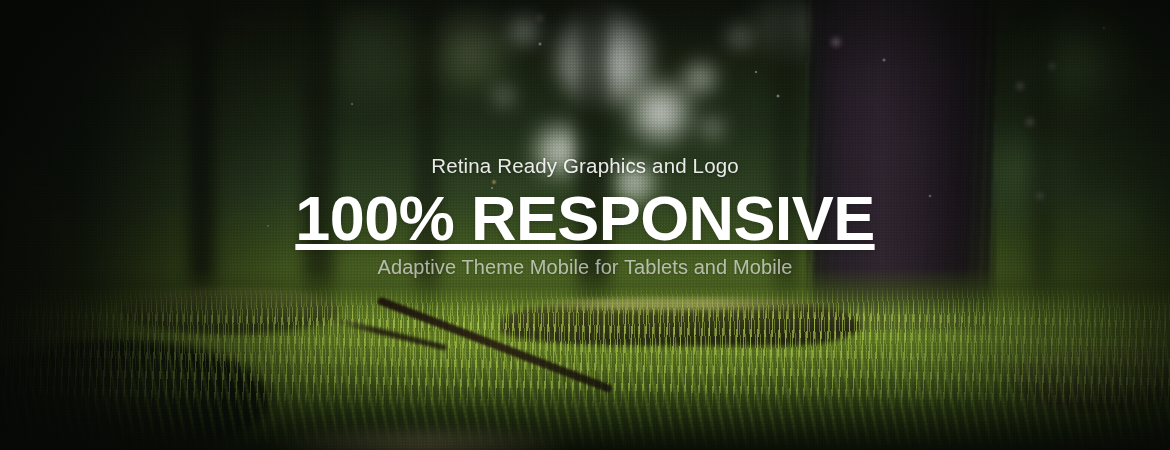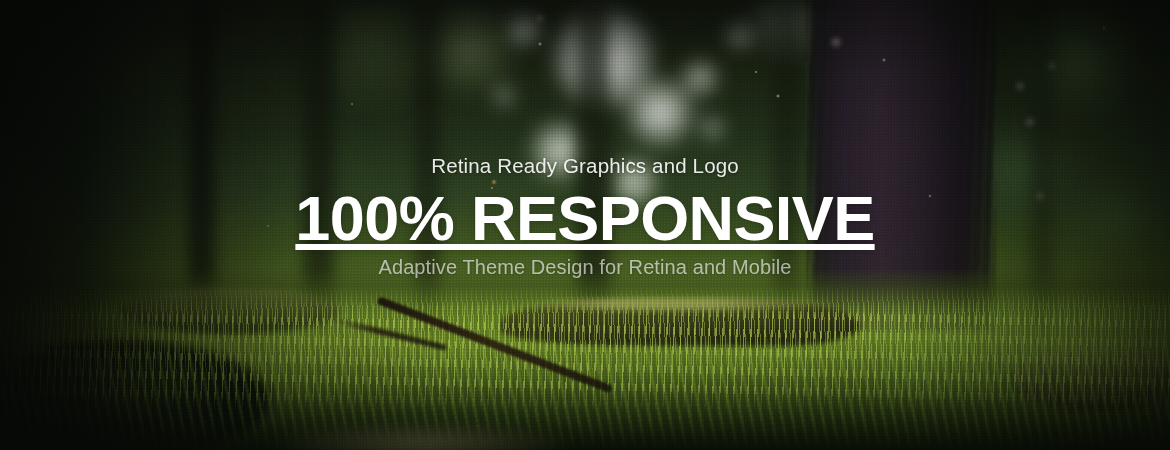--- a/index.html
+++ b/index.html
@@ -360,16 +360,16 @@
   <div class="bg-layer" id="bg-foreground-blur"></div>
   <div class="bg-layer" id="bg-flares"></div>
   <div class="bg-layer" id="bg-specks"></div>
   <div class="bg-layer" id="bg-vignette"></div>
   <div class="bg-layer" id="bg-grade"></div>
   <div class="bg-layer" id="bg-grain"></div>
 
   <div id="hero-copy">
     <div id="hero-tagline">Retina Ready Graphics and Logo</div>
     <div id="hero-headline">100% RESPONSIVE</div>
-    <div id="hero-subtitle">Adaptive Theme Design for Retina and Mobile</div>
+    <div id="hero-subtitle">Adaptive Theme Mobile for Tablets and Mobile</div>
   </div>
 
 </div>
 
 </body></html>

